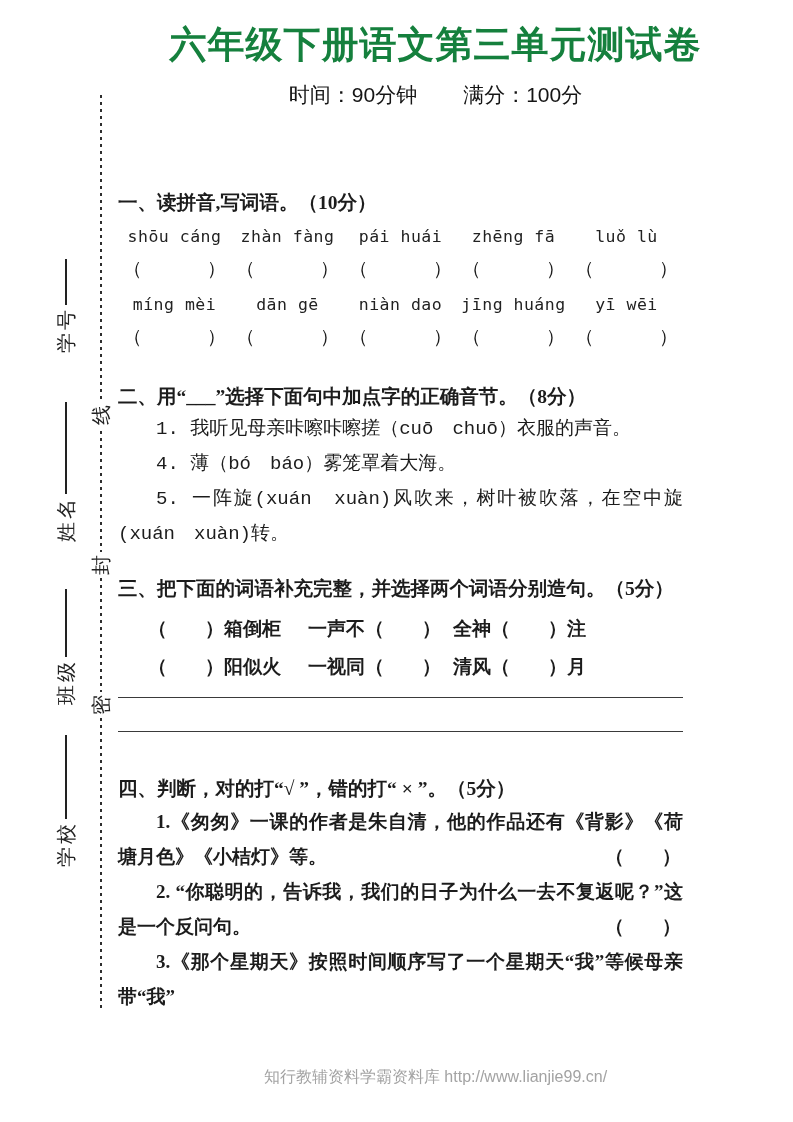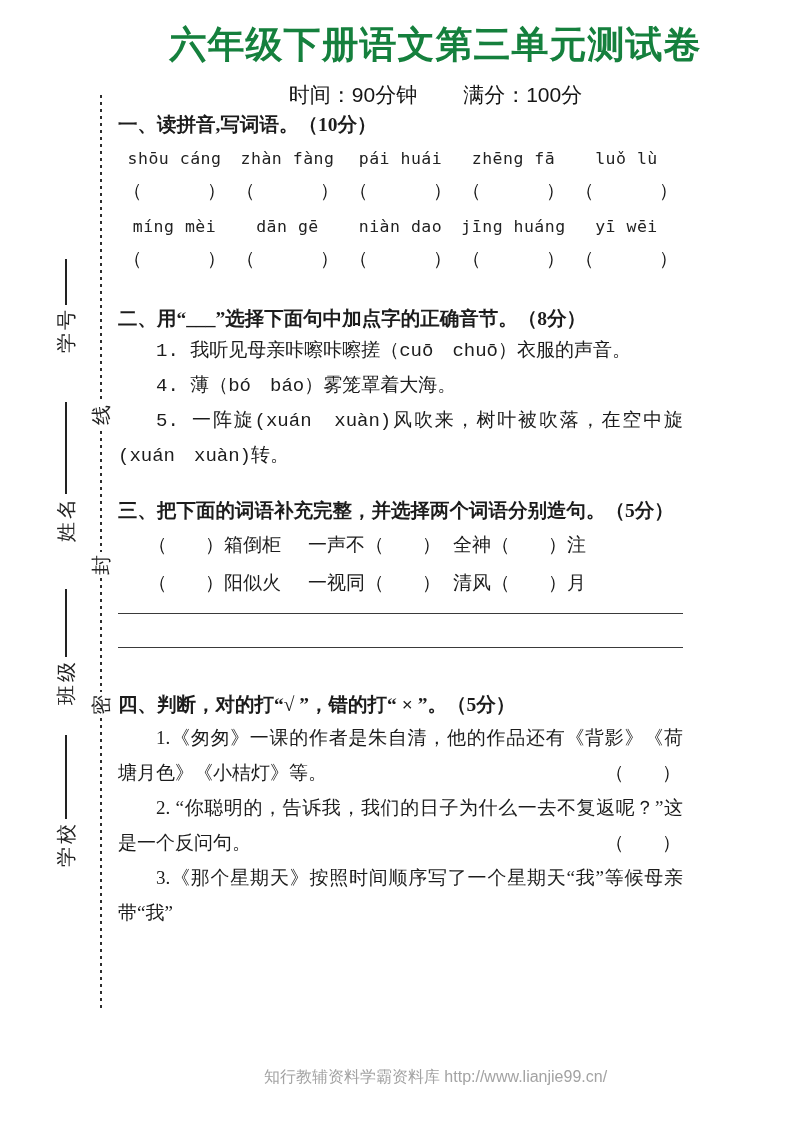--- a/index.html
+++ b/index.html
@@ -49,50 +49,50 @@
     color:#15803d;
   }
   .subtitle {
     margin-top:10px; display:flex; justify-content:center; gap:46px;
     transform:translateX(35px);
     font-family:"Liberation Sans","DejaVu Sans",sans-serif;
     font-size:21px; line-height:30px; color:#151515;
   }
 
   .sec-heading { font-weight:bold; font-size:19.5px; line-height:30px; margin:0; }
-  .s1-heading { }
+  .s1-heading { margin-top:78px; }
   .s2-heading { margin-top:28px; }
   .s3-heading { margin-top:22px; }
   .s4-heading { margin-top:42px; }
 
   
   .py-row { display:flex; margin-top:2px; height:32px; align-items:center; }
   .py-cell {
     flex:1; text-align:center;
     font-family:"DejaVu Sans Mono",monospace;
     font-size:16.5px; letter-spacing:0.5px; color:#222;
   }
   .paren-row { display:flex; height:34px; align-items:center; }
   .paren-cell { flex:1; display:flex; justify-content:space-between; padding:0 5px; font-size:19px; }
 
   
   .s2-item { margin:0; text-indent:2em; font-size:19px; line-height:35px; text-align:justify;font-family:Liberation Mono, monospace; }
 
   
-  .s3-rows { margin-top:0; }
+  .s3-rows { margin-top:6px;font-weight:bold; }
   .s3-row { display:flex; font-size:19px; line-height:38px; padding-left:30px; }
   .s3-cell:nth-child(1) { width:160px; }
   .s3-cell:nth-child(2) { width:145px; }
   .s3-cell:nth-child(3) { flex:1; }
   .answer-line { border-bottom:1px solid #3a3a3a; }
   .al-0 { height:12px; }
   .al-1 { height:34px; }
 
   
-  .s4-item { position:relative; margin:0; text-indent:2em; font-size:19px; line-height:35px; text-align:justify; }
+  .s4-item { position:relative; margin:0; text-indent:2em; font-size:19px; line-height:35px; text-align:justify;font-weight:bold; }
   .s4-paren { position:absolute; right:2px; bottom:0; text-indent:0; }
 
   
   .footer {
     position:absolute; left:118px; width:565px; bottom:34px;
     text-align:center; transform:translateX(35px);
     font-family:Liberation Sans, sans-serif;
     font-size:16px; color:#a3a3a3;
   }
 </style>

